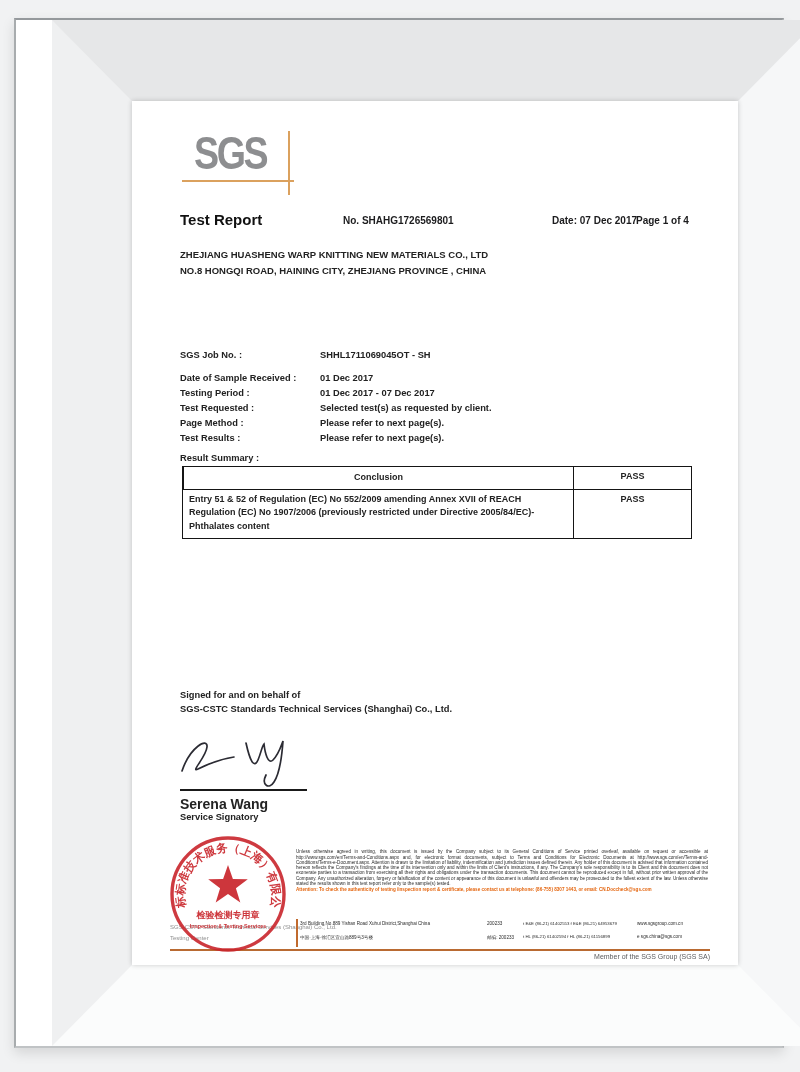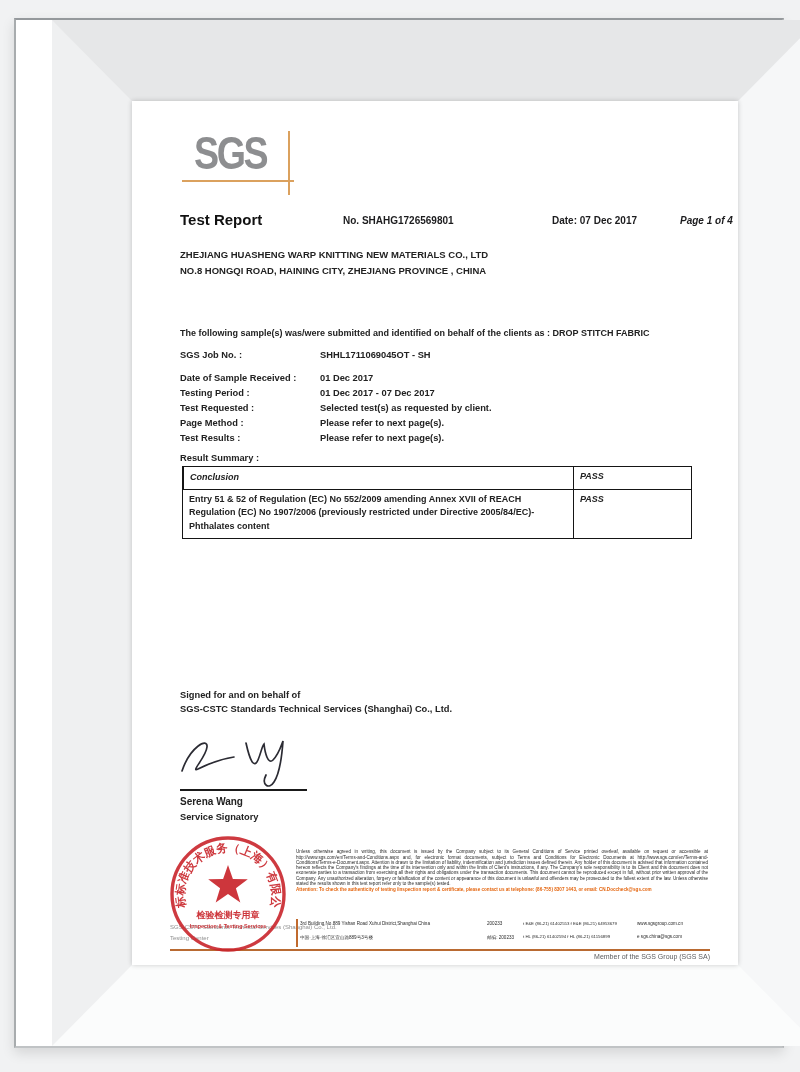--- a/index.html
+++ b/index.html
@@ -31,43 +31,43 @@
   
   .sgs-logo { left:62px; top:28px; font-size:47px; font-weight:bold; color:#8d8e90;
     letter-spacing:-3px; transform:scaleX(0.8); transform-origin:0 0; line-height:1; }
   .logo-hline { left:50px; top:79px; width:112px; height:2px; background:#dba15e; }
   .logo-vline { left:156px; top:30px; width:2px; height:64px; background:#dba15e; }
   
   .report-title { left:48px; top:110px; font-size:15px; font-weight:bold; color:#111; }
   .hmeta { font-size:10px; font-weight:bold; color:#1c1c1e; }
   .report-no { left:211px; top:114px; }
   .report-date { left:420px; top:114px; }
-  .report-page { left:548px; top:114px;font-style:italic; }
+  .report-page { left:504px; top:114px; }
   
   .client-name { left:48px; top:148px; font-size:9.5px; font-weight:600; }
   .client-addr { left:48px; top:164px; font-size:9.5px; font-weight:600;text-align:right; }
   .intro { left:48px; top:227px; width:540px; font-size:9px; font-weight:600; }
   
   .frow { left:48px; font-size:9.3px; font-weight:600; }
   .frow .val { position:absolute; left:140px; white-space:nowrap; }
   .f0{top:249px}.f1{top:272px}.f2{top:287px}.f3{top:302px}.f4{top:317px}.f5{top:332px}
   .rsum { left:48px; top:352px; font-size:9.3px; font-weight:600; }
   
   .rtable { left:50px; top:365px; width:508px; border:1.8px solid #151515;
     display:grid; grid-template-columns:390px 1fr; font-size:9px; }
   .tcell { padding:3px 6px 5px 6px; line-height:1.5; font-weight:600; box-sizing:border-box; }
   .th { font-weight:bold; border-bottom:1.8px solid #151515; padding:4px 6px; }
-  .tcon { border-left:1.6px solid #151515; text-align:left;font-style:italic; }
+  .tcon { border-left:1.6px solid #151515; text-align:center; }
   .tmid { border-bottom:1.4px solid #151515; }
   
   .sig1 { left:48px; top:589px; font-size:9.3px; font-weight:600; }
   .sig2 { left:48px; top:603px; font-size:9.3px; font-weight:600; }
   .sigsvg { left:42px; top:626px; }
   .sig-underline { left:48px; top:688px; width:127px; height:2px; background:#1a1a1a; }
-  .sig-name { left:48px; top:695px; font-size:10px; font-weight:600; }
+  .sig-name { left:48px; top:695px; font-size:14px; font-weight:600; }
   .sig-role { left:48px; top:711px; font-size:9.3px; font-weight:600; }
   
   .stamp-sub { left:38px; top:821px; width:235px; font-size:6px; line-height:11px;
     color:#8f8f8f; z-index:1; }
   .stampsvg { left:35px; top:732px; z-index:2; }
   
   .fineprint { left:164px; top:748px; width:824px; transform:scale(0.5);
     transform-origin:0 0; }
   .fp-legal { font-size:9.2px; line-height:10.6px; text-align:justify; color:#2a2a2a; }
   .fp-att { margin-top:2px; font-size:9.2px; line-height:10.4px; color:#e4650e; font-weight:bold; }
@@ -93,21 +93,20 @@
       <div class="abs logo-vline"></div>
 
       <div class="abs report-title">Test Report</div>
       <div class="abs hmeta report-no">No. SHAHG1726569801</div>
       <div class="abs hmeta report-date">Date: 07 Dec 2017</div>
       <div class="abs hmeta report-page">Page 1 of 4</div>
 
       <div class="abs client-name">ZHEJIANG HUASHENG WARP KNITTING NEW MATERIALS CO., LTD</div>
       <div class="abs client-addr">NO.8 HONGQI ROAD, HAINING CITY, ZHEJIANG PROVINCE , CHINA</div>
 
-      <div class="abs intro">The following sample(s) was/were submitted and identified on behalf of the clients as : DROP STITCH FABRIC</div>
 
       <div class="abs frow f0">
         <span>SGS Job No. :</span>
         <span class="val">SHHL1711069045OT - SH</span>
       </div>
       <div class="abs frow f1">
         <span>Date of Sample Received :</span>
         <span class="val">01 Dec 2017</span>
       </div>
       <div class="abs frow f2">

